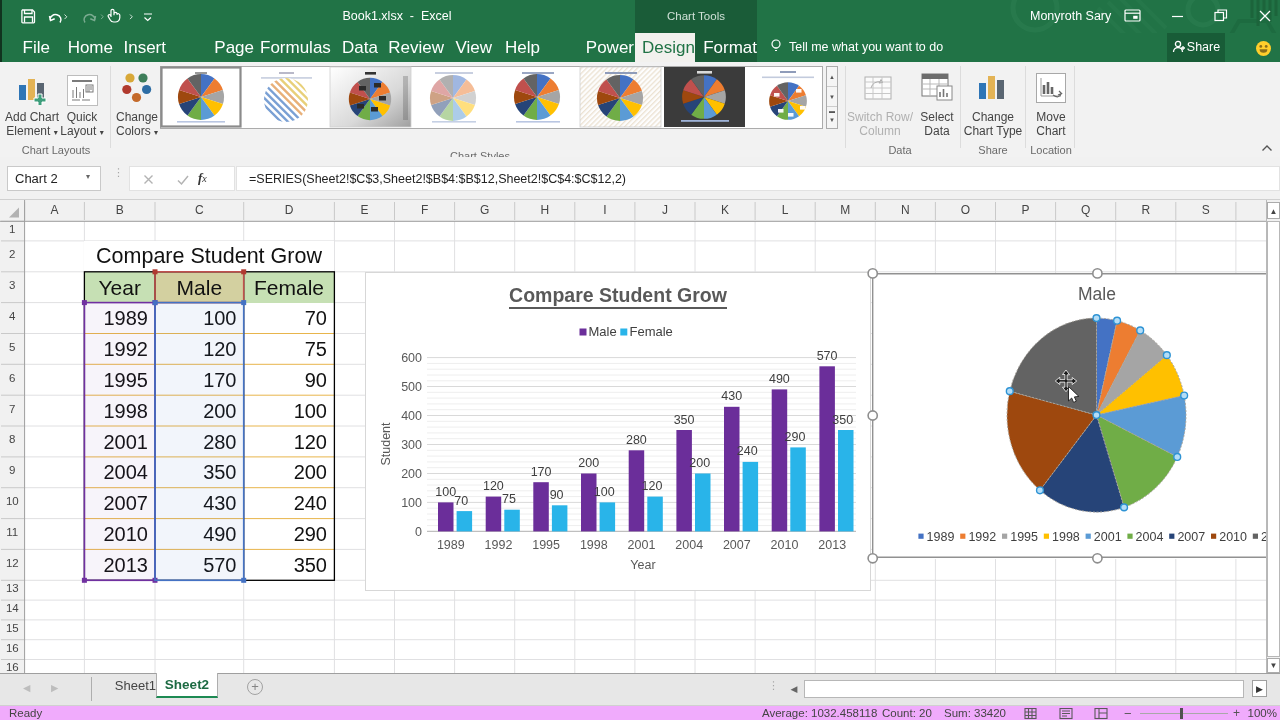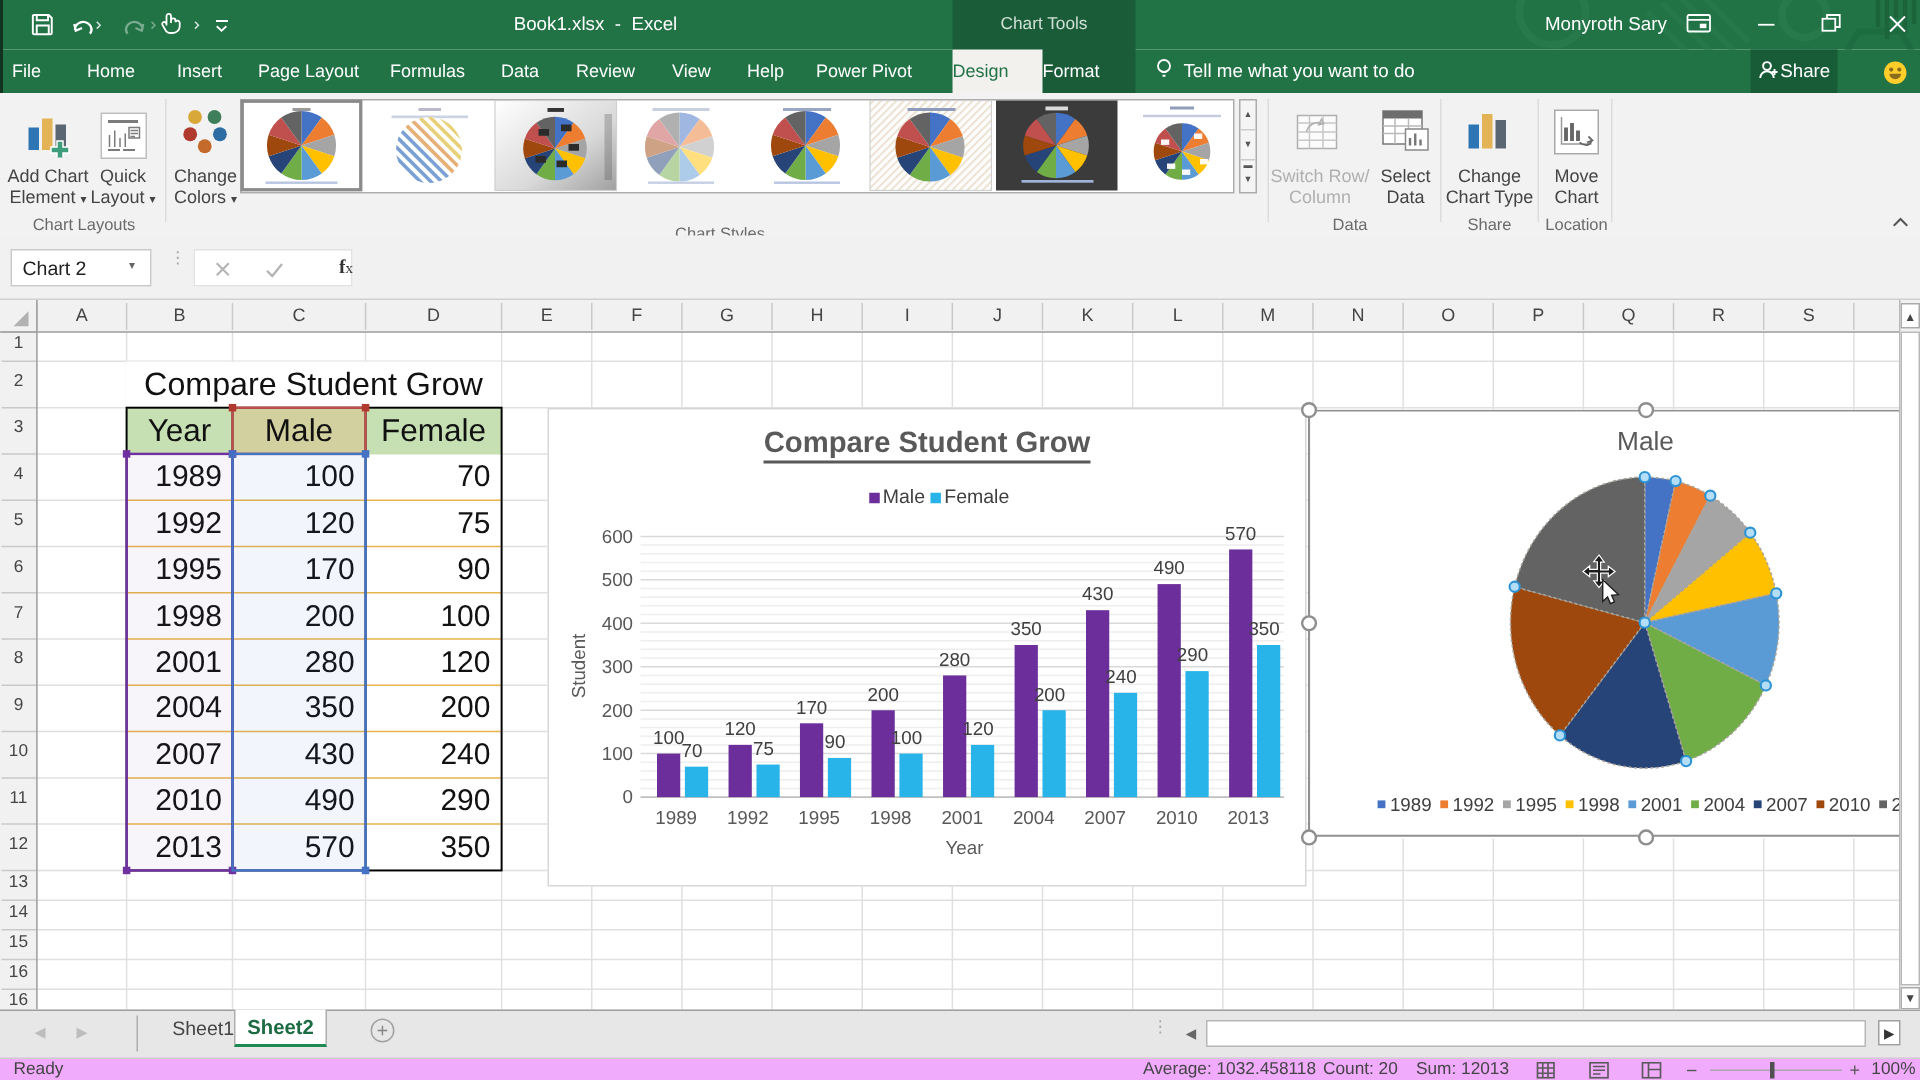--- a/index.html
+++ b/index.html
@@ -2,21 +2,21 @@
 <html><head><meta charset="utf-8"><style>
 *{margin:0;padding:0;box-sizing:border-box}
 html,body{width:1280px;height:720px;overflow:hidden;font-family:"Liberation Sans",sans-serif}
 body{position:relative;background:#fff}
 .abs{position:absolute}
 
 #titlebar{left:0;top:0;width:1280px;height:33px;background:#217346;color:#fff}
 #tabrow{left:0;top:33px;width:1280px;height:29px;background:#217346;color:#fff}
 #ctxblock{left:635px;top:0;width:122px;height:62px;background:#1a5c38}
 .ttext{font-size:12px;color:#fff}
-.tab{position:absolute;top:0;height:29px;line-height:29px;font-size:12px;color:#fff;text-align:left}
+.tab{position:absolute;top:0;height:29px;line-height:29px;font-size:17px;color:#fff;text-align:right}
 #designtab{background:#f2f1ee;color:#217346}
 
 #ribbon{left:0;top:62px;width:1280px;height:121px;background:#f2f2f2;border-bottom:5px solid #ef4444}
 .grplabel{position:absolute;font-size:11px;color:#6a6a6a;text-align:center;white-space:nowrap}
 .gdiv{position:absolute;top:4px;height:82px;width:1px;background:#dcdcdc}
 .rbtn{position:absolute;font-size:12px;color:#444;text-align:center;line-height:14px;white-space:nowrap}
 .rbtn.dis{color:#b0b0b0}
 
 #fbar{left:0;top:157px;width:1280px;height:43px;background:#f1f1f1;border-bottom:1px solid #d0d0d0}
 .fbox{position:absolute;background:#fff;border:1px solid #e0e0e0}
@@ -306,21 +306,24 @@
  <div class="abs" style="left:78px;top:5px;font-size:8px;color:#666">▾</div>
 </div>
 <div class="abs" style="left:113px;top:13px;font-size:11px;color:#a6a6a6;letter-spacing:0;line-height:5px">⋮</div>
 <div class="fbox" style="left:129px;top:9px;width:106px;height:25px;border-color:#e2e2e2">
  <svg class="abs" style="left:12px;top:6px" width="13" height="13" stroke="#b3b3b3" stroke-width="1.4">
         <path d="M2.5 2.5 l8 8 M10.5 2.5 l-8 8"></path>
       </svg>
  <svg class="abs" style="left:46px;top:6px" width="14" height="13" stroke="#b3b3b3" stroke-width="1.5" fill="none">
         <path d="M2 7.5 l3.5 3.5 l6.5 -8"></path>
       </svg>
- <div class="abs" style="left:96px;top:3px;font-size:13px;color:#333;font-family:'Liberation Serif',serif"><b>f</b><span style="font-size:10px">x</span></div>
+ <div class="abs" style="left:68px;top:3px;font-size:13px;color:#333;font-style:italic;font-family:'Liberation Serif',serif"><b>f</b><span style="font-size:10px">x</span></div>
+</div>
+<div class="fbox" style="left:236px;top:9px;width:1044px;height:25px;border-color:#e2e2e2">
+ <div class="abs" style="left:12px;top:5px;font-size:12.5px;color:#222">=SERIES(Sheet2!$C$3,Sheet2!$B$4:$B$12,Sheet2!$C$4:$C$12,2)</div>
 </div>
 </div>
 <div class="abs" id="sheet">
 <svg class="abs" style="left:0;top:0" width="1266" height="473">
  <rect x="0" y="0" width="1266" height="21.3" fill="#f1f1f1"></rect>
  <rect x="0" y="21.3" width="24.6" height="452" fill="#f1f1f1"></rect>
  <g id="gridlines" stroke="#e0e0e2" stroke-width="1">
         <path d="M84.4 21.3 V473"></path>
         <path d="M155 21.3 V473"></path>
         <path d="M243.7 21.3 V473"></path>
@@ -611,21 +614,21 @@
  <div class="abs" style="left:247px;top:5px;width:16px;height:16px;border:1.2px solid #a2a2a2;border-radius:50%;color:#848484;font-size:13px;line-height:14px;text-align:center">+</div>
  <div class="abs" style="left:768px;top:9px;font-size:11px;color:#a6a6a6;line-height:5px">⋮</div>
  <div class="abs" style="left:786px;top:6px;width:16px;height:18px;text-align:center;font-size:9px;line-height:18px;color:#666">◀</div>
  <div class="abs" style="left:804px;top:6px;width:440px;height:18px;background:#fff;border:1px solid #b7b7b7"></div>
  <div class="abs" style="left:1252px;top:6px;width:15px;height:17px;background:#fff;border:1px solid #9f9f9f;text-align:center;font-size:9px;line-height:16px;color:#333">▶</div>
 </div>
 <div class="abs" id="statusbar">
  <div class="abs" style="left:9px;top:1px">Ready</div>
  <div class="abs" style="left:762px;top:1px">Average: 1032.458118</div>
  <div class="abs" style="left:882px;top:1px">Count: 20</div>
- <div class="abs" style="left:944px;top:1px">Sum: 12013</div>
+ <div class="abs" style="left:944px;top:1px">Sum: 33420</div>
  <svg class="abs" style="left:1024px;top:2px" width="90" height="12" fill="none" stroke="#5a5a5a">
   <g stroke-width="1.1">
         <rect x="1" y="0.5" width="11" height="10"></rect>
         <path d="M1 4 h11 M1 7.5 h11 M4.5 0.5 v10 M8 0.5 v10"></path>
       </g>
   <g transform="translate(36,0)" stroke-width="1.1">
         <rect x="0" y="0.5" width="12" height="10"></rect>
         <path d="M2 3 h8 M2 5.5 h8 M2 8 h5"></path>
       </g>
   <g transform="translate(71,0)" stroke-width="1.1">

